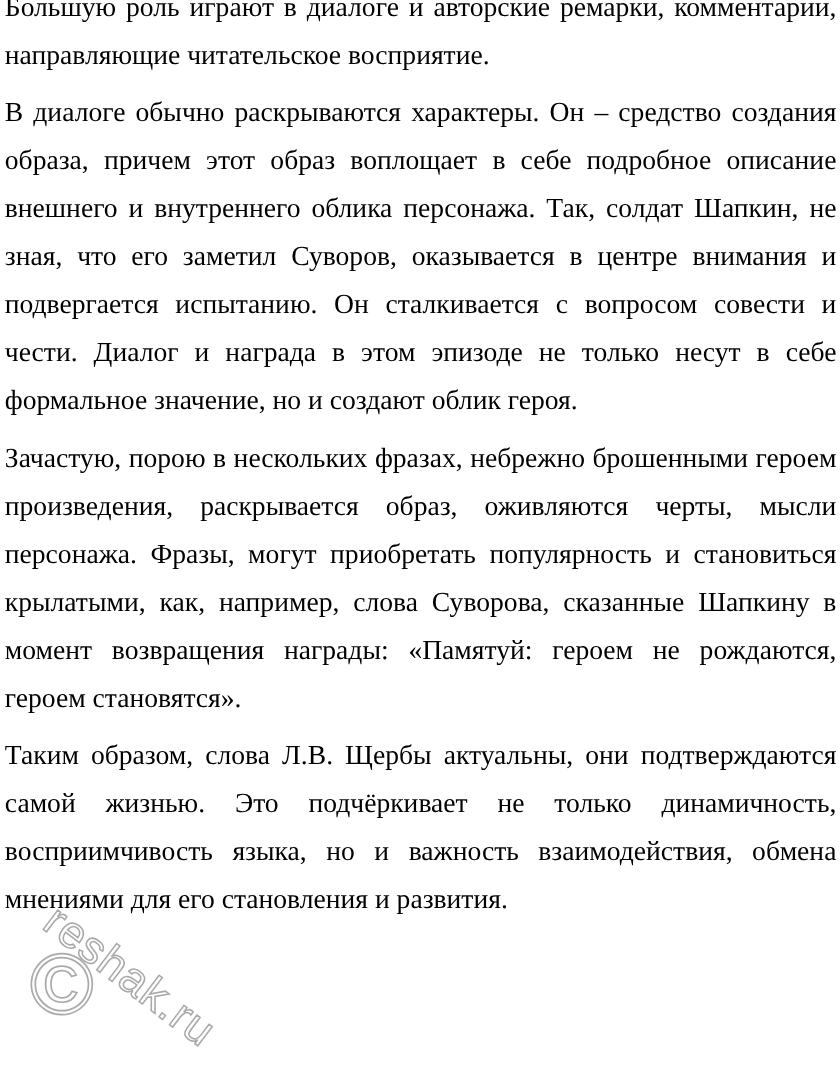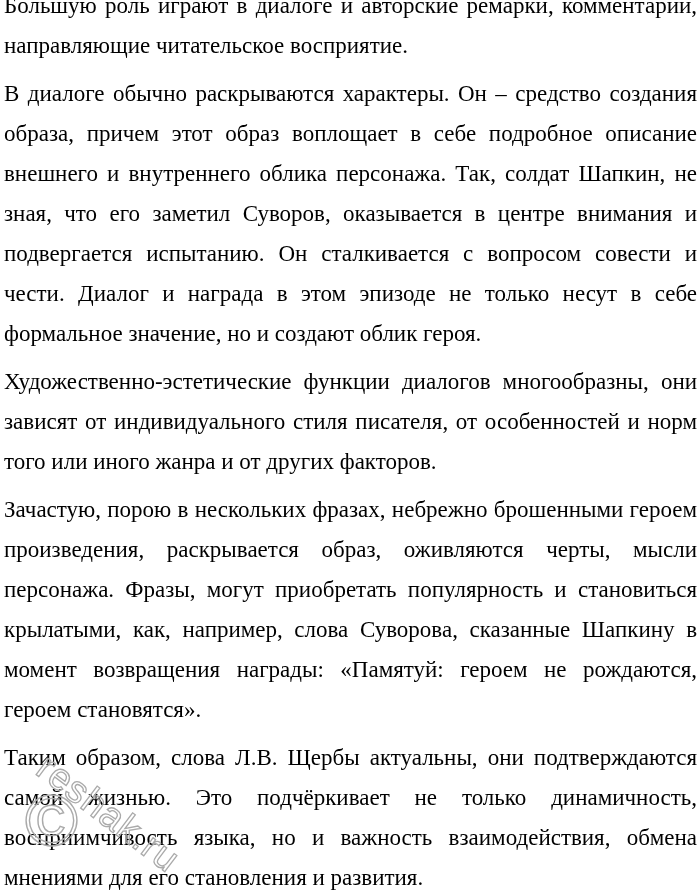--- a/index.html
+++ b/index.html
@@ -41,21 +41,20 @@
     fill: #ffffff;
     fill-opacity: 0;
   }
 </style>
 </head>
 <body>
 
 <div class="doc">
   <p>Большую роль играют в диалоге и авторские ремарки, комментарии, направляющие читательское восприятие.</p>
   <p>В диалоге обычно раскрываются характеры. Он – средство создания образа, причем этот образ воплощает в себе подробное описание внешнего и внутреннего облика персонажа. Так, солдат Шапкин, не зная, что его заметил Суворов, оказывается в центре внимания и подвергается испытанию. Он сталкивается с вопросом совести и чести. Диалог и награда в этом эпизоде не только несут в себе формальное значение, но и создают облик героя.</p>
-  <p>Художественно-эстетические функции диалогов многообразны, они зависят от индивидуального стиля писателя, от особенностей и норм того или иного жанра и от других факторов.</p>
   <p>Зачастую, порою в нескольких фразах, небрежно брошенными героем произведения, раскрывается образ, оживляются черты, мысли персонажа. Фразы, могут приобретать популярность и становиться крылатыми, как, например, слова Суворова, сказанные Шапкину в момент возвращения награды: «Памятуй: героем не рождаются, героем становятся».</p>
   <p>Таким образом, слова Л.В. Щербы актуальны, они подтверждаются самой жизнью. Это подчёркивает не только динамичность, восприимчивость языка, но и важность взаимодействия, обмена мнениями для его становления и развития.</p>
 </div>
 
 <svg class="watermark" width="280" height="206" viewBox="0 0 280 206" aria-hidden="true">
   <text class="wm-glyph" x="25" y="157" font-size="72" stroke-width="1.4" stroke="#aaaaaa">©</text>
   <text class="wm-glyph" x="34" y="85" transform="rotate(37 34 85)" font-size="38" letter-spacing="1" stroke-width="1.3" stroke="#aaaaaa">reshak.ru</text>
 </svg>
 
 </body></html>

